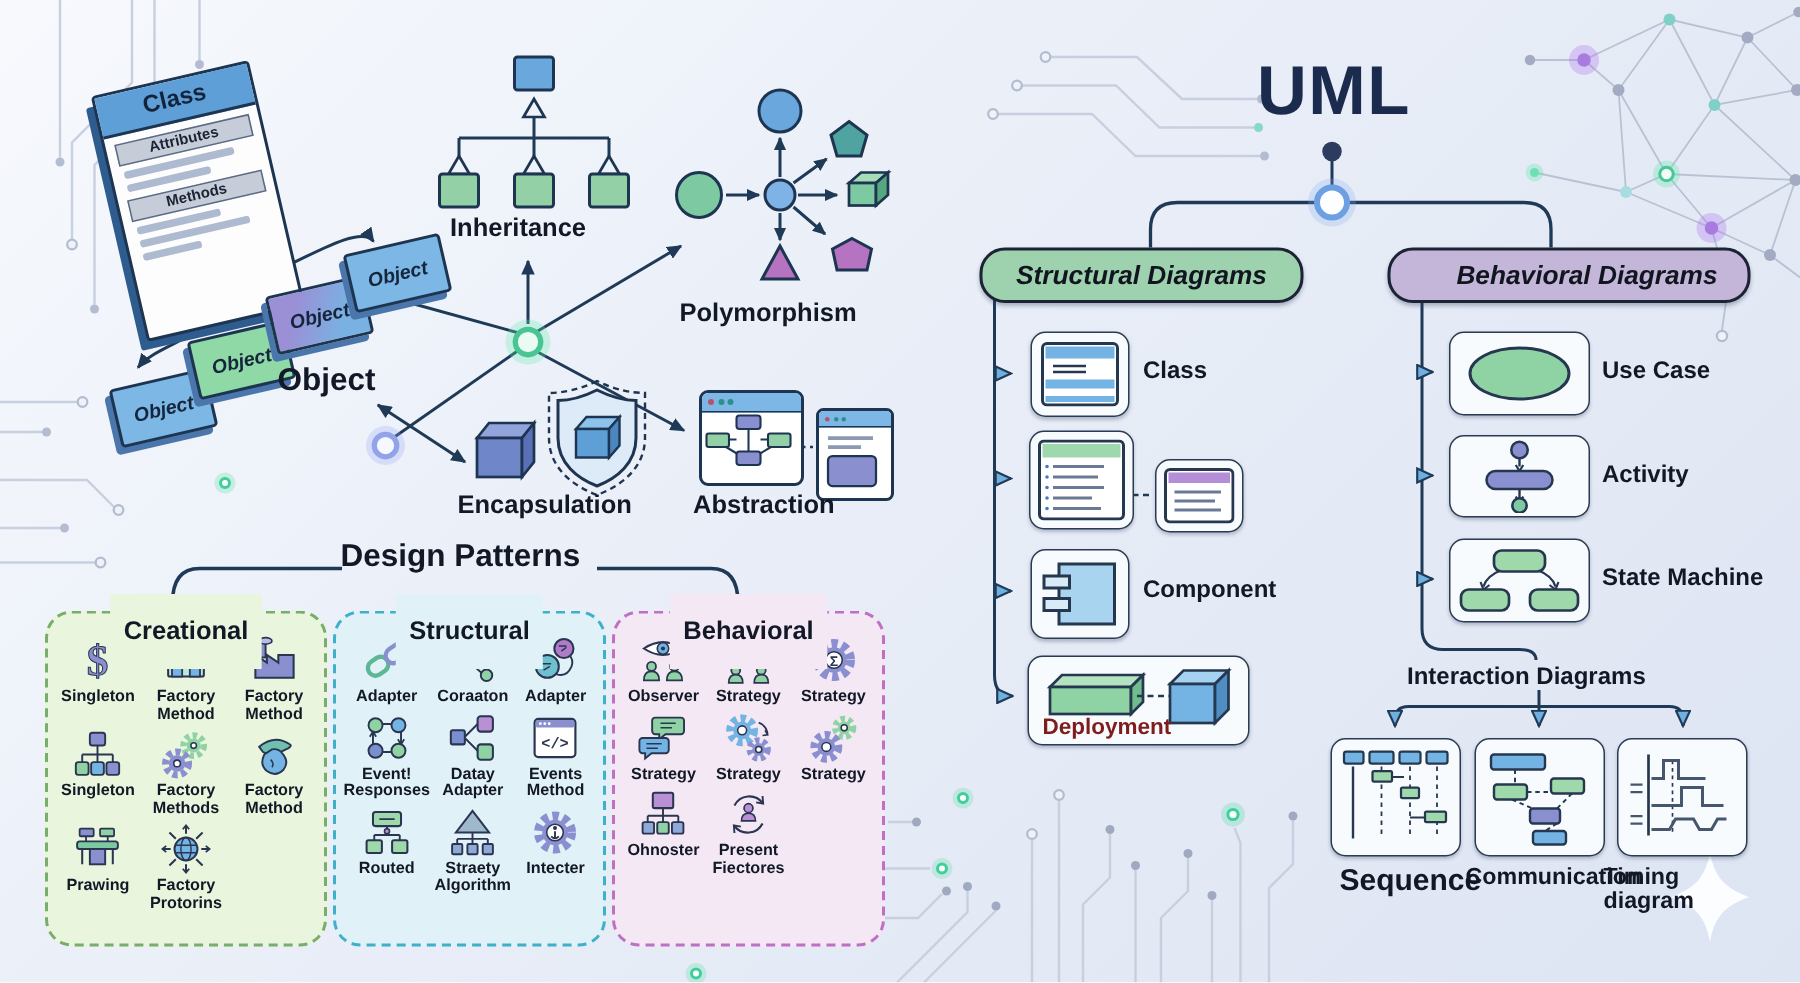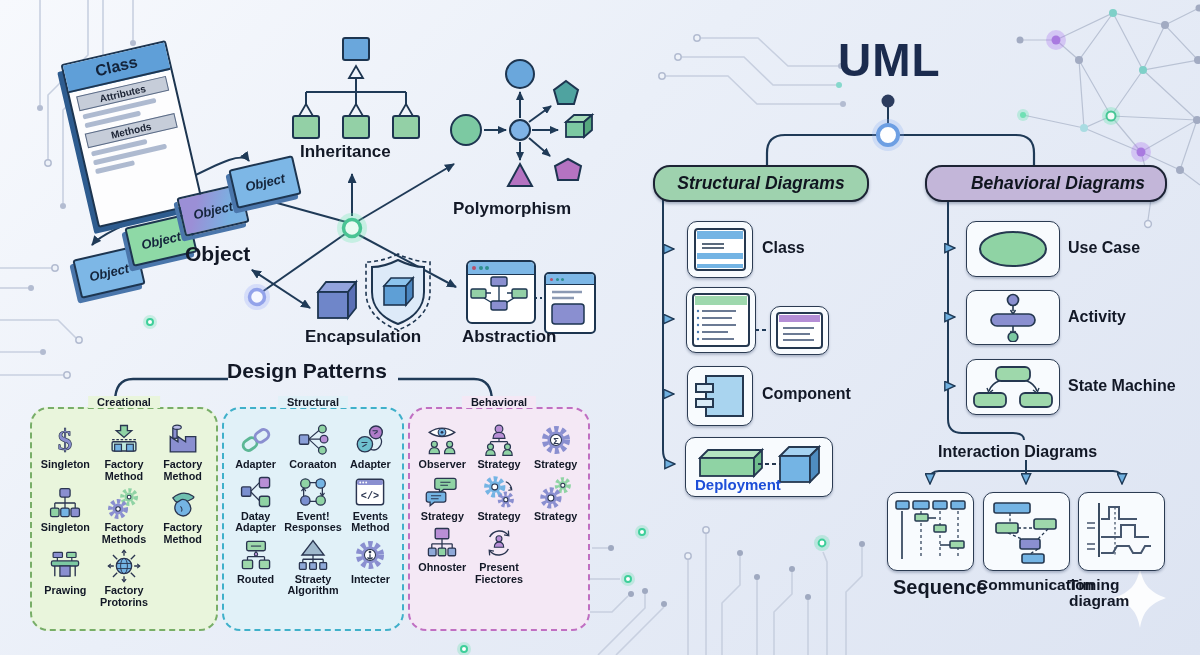--- a/index.html
+++ b/index.html
@@ -13,22 +13,22 @@
         box-shadow:0 1.5px 2.5px rgba(35,55,90,.28);display:flex;align-items:center;justify-content:center;}
   .pill{position:absolute;display:flex;align-items:center;justify-content:center;font-weight:800;
         font-size:17.5px;color:#10151f;border:2.2px solid #1c2334;border-radius:17px;
         box-shadow:0 2px 3px rgba(40,60,95,.35);font-style:italic;}
   .pill-green{background:#9ed2ae;}
   .pill-purple{background:#c3b6d9;padding-left:24px;}
   .panel{position:absolute;border-radius:18px;border:2.5px dashed;}
   .panel-cre{background:#e9f5dc;border-color:#78ae68;}
   .panel-str{background:#e1f1f8;border-color:#3fb0ca;}
   .panel-beh{background:#f4e8f5;border-color:#c06fc2;}
-  .panel-title{position:absolute;top:-13px;left:50%;transform:translateX(-50%);padding:0 9px;
-        font-weight:800;font-size:11px;white-space:nowrap;color:#121826;}
+  .panel-title{position:absolute;top:-13px;left:50%;transform:translateX(-50%);padding:15px 9px;
+        font-weight:800;font-size:17px;white-space:nowrap;color:#121826;}
   .panel-cre .panel-title{background:#e9f5dc;}
   .panel-str .panel-title{background:#e1f1f8;}
   .panel-beh .panel-title{background:#f4e8f5;}
   .pgrid{display:grid;grid-template-columns:repeat(3,1fr);padding:14px 5px 4px;row-gap:4px;
         column-gap:2px;text-align:center;}
   .pitem{display:flex;flex-direction:column;align-items:center;}
   .pi{width:34px;height:34px;display:block;}
   .pi svg{width:100%;height:100%;}
   .plabel{font-size:10.8px;font-weight:700;line-height:1.07;margin-top:2px;color:#121826;}
   .obj{position:absolute;width:62px;height:36px;border:2px solid #1d3550;border-radius:3px;
@@ -449,40 +449,40 @@
               <path d="M23,9 h6 M25,13 l4,-3" fill="none" stroke="#2a3550" stroke-width="1.2"></path>
               <circle cx="14" cy="25" r="9" fill="#6fc0cf" stroke="#2a3550" stroke-width="1.6"></circle>
               <path d="M10,23 h7 M11,28 l5,-3" fill="none" stroke="#2a3550" stroke-width="1.2"></path>
             </svg>
           </span>
           <span class="plabel">Adapter</span>
         </div>
       <div class="pitem">
           <span class="pi">
             <svg viewBox="0 0 40 40">
-              <path d="M14,19 L24,9 M14,20 L24,30" stroke="#2a3550" stroke-width="1.5"></path>
-              <rect x="3" y="14" width="11" height="11" rx="1.5" fill="#7a8fd0" stroke="#2a3550" stroke-width="1.6"></rect>
-              <rect x="24" y="3" width="12" height="12" rx="2.5" fill="#b98fd6" stroke="#2a3550" stroke-width="1.6"></rect>
-              <rect x="24" y="25" width="12" height="12" rx="2.5" fill="#8fd3a4" stroke="#2a3550" stroke-width="1.6"></rect>
-            </svg>
-          </span>
-          <span class="plabel">Datay Adapter</span>
-        </div>
-      <div class="pitem">
-          <span class="pi">
-            <svg viewBox="0 0 40 40">
               <path d="M16,9 H27 M31,13 V24 M24,31 H13 M9,27 V16" stroke="#2a3550" stroke-width="1.5"></path>
               <path d="M24,6.5 L28,9 L24,11.5 M33.5,21 L31,25 L28.5,21 M16,28.5 L12,31 L16,33.5 M6.5,19 L9,15 L11.5,19" fill="none" stroke="#2a3550" stroke-width="1.4"></path>
               <circle cx="11" cy="10" r="5.5" fill="#8fd3a4" stroke="#2a3550" stroke-width="1.5"></circle>
               <circle cx="29" cy="10" r="5.5" fill="#74b4e4" stroke="#2a3550" stroke-width="1.5"></circle>
               <circle cx="29" cy="30" r="5.5" fill="#8fd3a4" stroke="#2a3550" stroke-width="1.5"></circle>
               <circle cx="11" cy="30" r="5.5" fill="#7a8fd0" stroke="#2a3550" stroke-width="1.5"></circle>
             </svg>
           </span>
           <span class="plabel">Event! Responses</span>
+        </div>
+      <div class="pitem">
+          <span class="pi">
+            <svg viewBox="0 0 40 40">
+              <path d="M14,19 L24,9 M14,20 L24,30" stroke="#2a3550" stroke-width="1.5"></path>
+              <rect x="3" y="14" width="11" height="11" rx="1.5" fill="#7a8fd0" stroke="#2a3550" stroke-width="1.6"></rect>
+              <rect x="24" y="3" width="12" height="12" rx="2.5" fill="#b98fd6" stroke="#2a3550" stroke-width="1.6"></rect>
+              <rect x="24" y="25" width="12" height="12" rx="2.5" fill="#8fd3a4" stroke="#2a3550" stroke-width="1.6"></rect>
+            </svg>
+          </span>
+          <span class="plabel">Datay Adapter</span>
         </div>
       <div class="pitem">
           <span class="pi">
             <svg viewBox="0 0 40 40">
               <rect x="4" y="5" width="32" height="30" rx="3" fill="#fff" stroke="#2a3550" stroke-width="1.7"></rect>
               <rect x="4.8" y="5.8" width="30.4" height="6" rx="2" fill="#8a8fd0"></rect>
               <circle cx="8.5" cy="8.8" r="1.1" fill="#fff"></circle>
               <circle cx="12" cy="8.8" r="1.1" fill="#fff"></circle>
               <circle cx="15.5" cy="8.8" r="1.1" fill="#fff"></circle>
               <text x="20" y="28" text-anchor="middle" font-size="12" font-weight="bold" fill="#2a3550" font-family="Liberation Mono,monospace">&lt;/&gt;</text>
@@ -693,21 +693,21 @@
   <div class="card" style="left:685px;top:437px;width:146px;height:58px">
     <svg width="134" height="46" viewBox="0 0 134 46">
       <polygon points="8,14 16,6 70,6 62,14" fill="#b4e3c0" stroke="#253850" stroke-width="1.8"></polygon>
       <rect x="8" y="14" width="54" height="18" fill="#8fd3a4" stroke="#253850" stroke-width="1.8"></rect>
       <polygon points="62,14 70,6 70,24 62,32" fill="#6fbd8c" stroke="#253850" stroke-width="1.8"></polygon>
       <path d="M66,20 H88" stroke="#253850" stroke-width="1.8" stroke-dasharray="4 3"></path>
       <polygon points="88,12 97,3 127,3 118,12" fill="#a5d2f1" stroke="#253850" stroke-width="1.8"></polygon>
       <rect x="88" y="12" width="30" height="26" fill="#74b4e4" stroke="#253850" stroke-width="1.8"></rect>
       <polygon points="118,12 127,3 127,29 118,38" fill="#4f8dc2" stroke="#253850" stroke-width="1.8"></polygon>
     </svg>
-    <div style="position:absolute;left:9px;bottom:3px;font-weight:800;font-size:15px;color:#1d4ed8">Deployment</div>
+    <div style="position:absolute;left:9px;bottom:3px;font-weight:800;font-size:15px;color:#7f1d1d">Deployment</div>
   </div>
 
   <div class="card" style="left:966px;top:221px;width:92px;height:54px">
     <svg width="76" height="40" viewBox="0 0 76 40">
       <ellipse cx="38" cy="20" rx="33" ry="17" fill="#8fd3a4" stroke="#253850" stroke-width="2"></ellipse>
     </svg>
   </div>
   <div class="itm-label" style="left:1068px;top:239px">Use Case</div>
 
   <div class="card" style="left:966px;top:290px;width:92px;height:53px">

